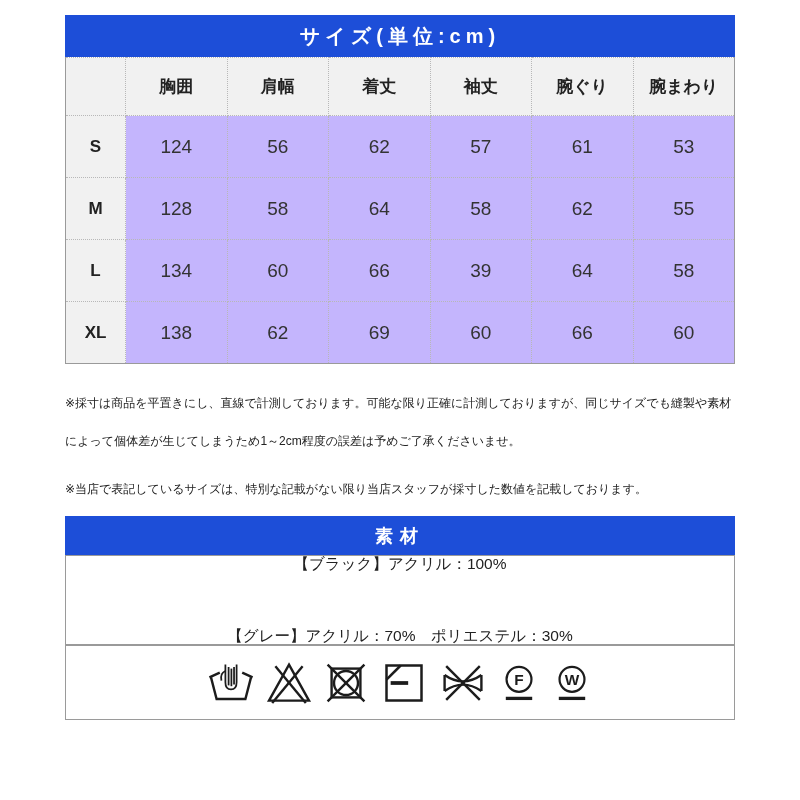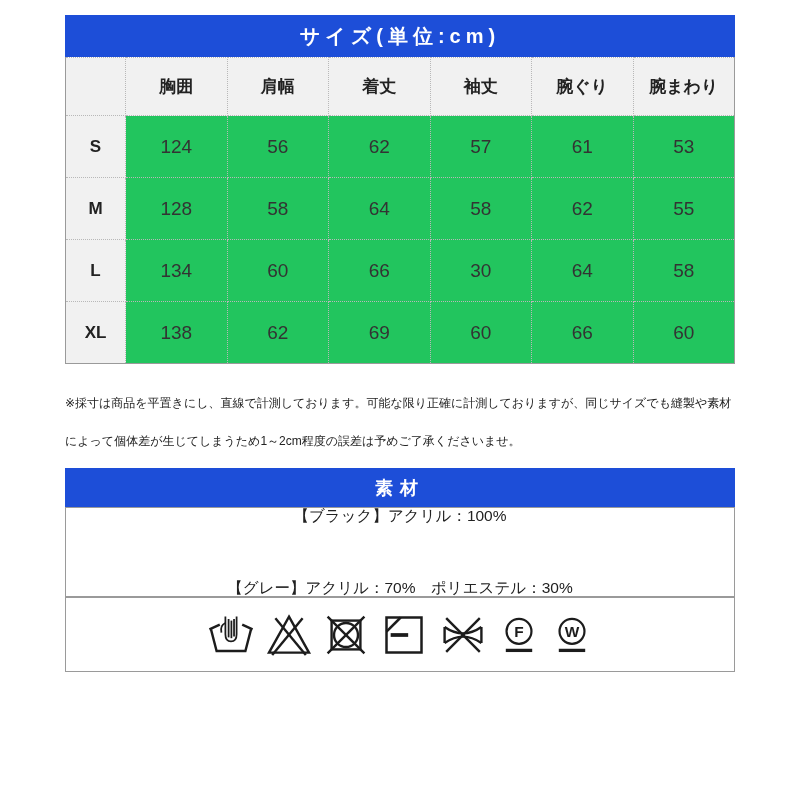--- a/index.html
+++ b/index.html
@@ -23,21 +23,21 @@
     width:100%;border-collapse:collapse;table-layout:fixed;
     border:1px solid #9a9a9a;border-top:none;
   }
   table.size-table th,table.size-table td{
     border:1px dotted #b8b8b8;text-align:center;vertical-align:middle;
   }
   table.size-table thead tr{height:58px;}
   table.size-table thead th{background:#f1f1f1;font-size:17px;font-weight:bold;color:#222;}
   table.size-table tbody tr{height:62px;}
   table.size-table tbody th{background:#f1f1f1;font-size:17px;font-weight:bold;color:#222;}
-  table.size-table tbody td{background:#22c55e;font-size:19px;font-weight:normal;color:#333;}
+  table.size-table tbody td{background:#c4b5fd;font-size:19px;font-weight:normal;color:#333;}
 
   
   .note{font-size:12px;line-height:38px;color:#222;margin:20px 0 0;}
   .note.second{margin-top:10px;}
 
   
   .material-header{margin-top:8px;}
   .material-box{
     border:1px solid #9a9a9a;background:#fff;height:90px;box-sizing:border-box;
     display:flex;flex-direction:column;align-items:center;justify-content:center;
@@ -108,37 +108,38 @@
           <td>64</td>
           <td>58</td>
           <td>62</td>
           <td>55</td>
         </tr>
         <tr>
           <th>L</th>
           <td>134</td>
           <td>60</td>
           <td>66</td>
-          <td>30</td>
+          <td>39</td>
           <td>64</td>
           <td>58</td>
         </tr>
         <tr>
           <th>XL</th>
           <td>138</td>
           <td>62</td>
           <td>69</td>
           <td>60</td>
           <td>66</td>
           <td>60</td>
         </tr>
       </tbody>
   </table>
 
   <p class="note">※採寸は商品を平置きにし、直線で計測しております。可能な限り正確に計測しておりますが、同じサイズでも縫製や素材によって個体差が生じてしまうため1～2cm程度の誤差は予めご了承くださいませ。</p>
+  <p class="note second">※当店で表記しているサイズは、特別な記載がない限り当店スタッフが採寸した数値を記載しております。</p>
 
   <div class="bar small material-header">
     <span>素材</span>
   </div>
   <div class="material-box">
     <div>【ブラック】アクリル：100%</div>
     <div>【グレー】アクリル：70%　ポリエステル：30%</div>
   </div>
 
   <div class="care-box">

